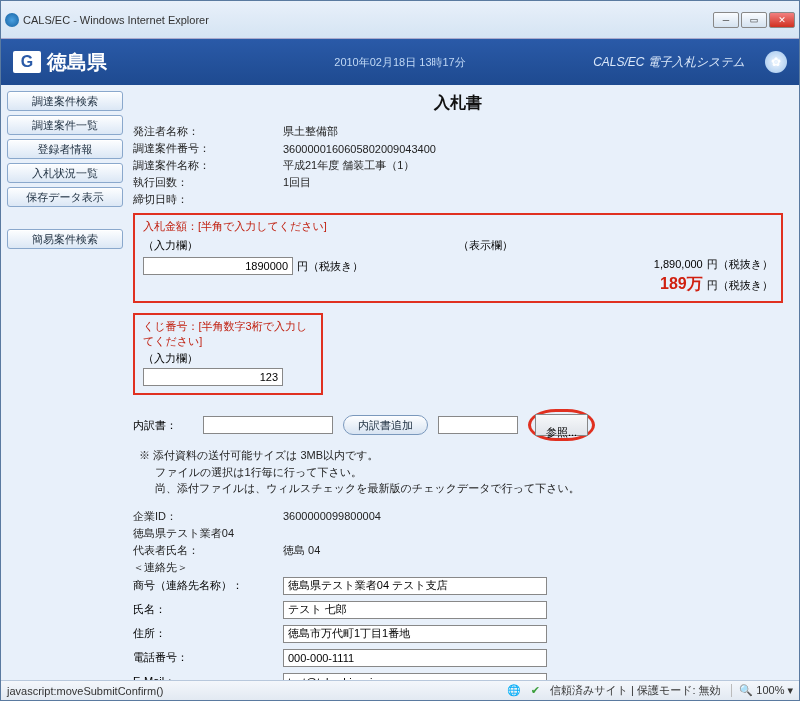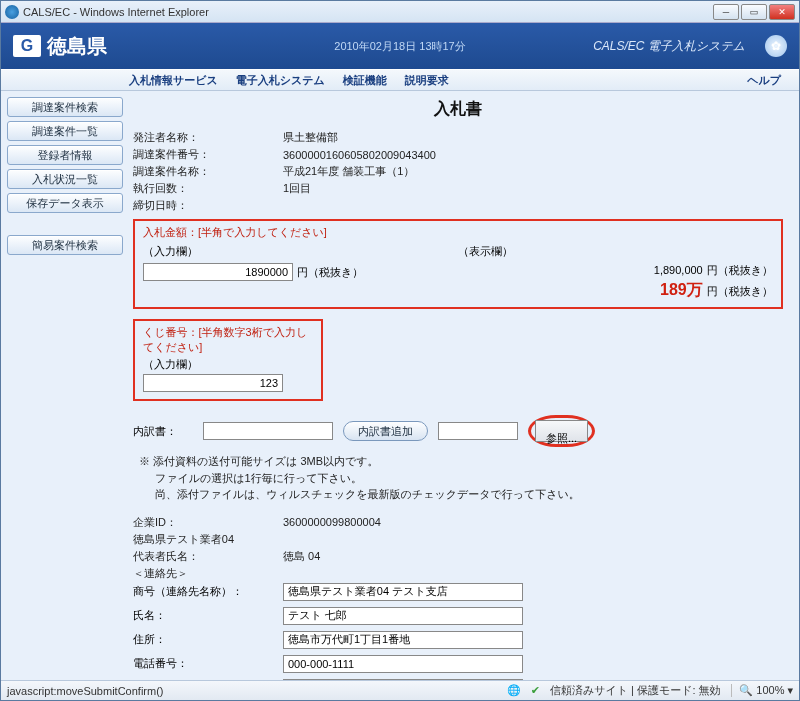--- a/index.html
+++ b/index.html
@@ -1,18 +1,18 @@
 <!DOCTYPE html>
 <html><head>
 <meta charset="utf-8">
 <style>
 * { box-sizing: border-box; margin: 0; padding: 0; }
 body { font-family: "MS PGothic", sans-serif; font-size: 12px; background: #fff; }
 .window { width: 800px; height: 701px; border: 1px solid #5a7aa0; display: flex; flex-direction: column; background: #eaf2fb; }
-.titlebar { height: 22px; background: linear-gradient(#e8f0fa,#d5e4f3); display: flex; align-items: center; padding: 0 4px; font-size: 11px; color: #333; border-bottom: 1px solid #aac; }
+.titlebar { height: 38px; background: linear-gradient(#e8f0fa,#d5e4f3); display: flex; align-items: center; padding: 0 4px; font-size: 11px; color: #333; border-bottom: 1px solid #aac; }
 .titlebar .ie-icon { width: 14px; height: 14px; margin-right: 4px; background: radial-gradient(circle,#4aa0e0,#1560a0); border-radius: 50%; }
 .titlebar .spacer { flex: 1; }
 .titlebar .winbtn { width: 26px; height: 16px; margin-left: 2px; border: 1px solid #888; background: linear-gradient(#fafcff,#d4e2f0); border-radius: 2px; display: flex; align-items: center; justify-content: center; font-size: 9px; }
 .titlebar .winbtn.close { background: linear-gradient(#f28080,#d03020); color: #fff; }
 .app { flex: 1; display: flex; flex-direction: column; overflow: hidden; }
 .topband { height: 46px; background: linear-gradient(#2a5aa8,#1e4a90); color: #fff; display: flex; align-items: center; padding: 0 12px; position: relative; }
 .brand { display: flex; align-items: center; gap: 6px; font-size: 20px; font-weight: bold; }
 .brand-logo { width: 28px; height: 22px; background: #fff; color: #2a5aa8; display: flex; align-items: center; justify-content: center; font-weight: bold; border-radius: 2px; font-size: 16px; }
 .datetime { position: absolute; left: 50%; transform: translateX(-50%); font-size: 11px; color: #c0d8f5; }
 .systitle { margin-left: auto; font-size: 12px; font-style: italic; color: #dbe8fa; }
@@ -39,21 +39,21 @@
 .redbox2 { border: 2px solid #e03020; padding: 4px 8px 7px; margin-top: 10px; width: 190px; }
 .attach-row { display: flex; align-items: center; gap: 10px; margin-top: 14px; font-size: 11px; }
 .txt-input { border: 1px solid #888; background: #fff; height: 18px; font-size: 11px; padding: 0 4px; }
 .pillbtn { height: 20px; padding: 0 14px; background: linear-gradient(#fdfeff,#d8e4f2); border: 1px solid #7a98bc; border-radius: 10px; font-size: 11px; color: #234; cursor: pointer; }
 .browsebtn { height: 18px; padding: 10px 10px; background: linear-gradient(#f6f8fa,#e0e4ea); border: 1px solid #888; font-size: 11px; cursor: pointer; }
 .red-circle { border: 3px solid #e03020; border-radius: 50%/60%; padding: 2px 4px; display: inline-flex; }
 .note { font-size: 11px; color: #222; margin-top: 6px; line-height: 1.5; padding-left: 6px; }
 .sect2 { margin-top: 12px; }
 .field-row { display: flex; align-items: center; font-size: 11px; margin-bottom: 6px; }
 .field-row .k { width: 150px; }
-.field-row .v input { width: 240px; }
+.field-row .v input { width: 264px; }
 .statusbar { height: 20px; background: linear-gradient(#f4f7fb,#e2e9f2); border-top: 1px solid #b8c8dc; display: flex; align-items: center; font-size: 11px; color: #333; padding: 0 6px; gap: 10px; }
 .statusbar .spacer { flex: 1; }
 .statusbar .secicon { color: #3a9e3a; }
 .zoom { border-left: 1px solid #bbb; padding-left: 8px; }
 .redbox-sm-unit { margin-left: 4px; }
 </style>
 </head>
 <body>
 
 <div class="window">
@@ -70,27 +70,20 @@
     <div class="topband">
       <div class="brand">
         <div class="brand-logo">G</div>
         <span>徳島県</span>
       </div>
       <div class="datetime">2010年02月18日 13時17分</div>
       <div class="systitle">CALS/EC 電子入札システム</div>
       <div class="gear">✿</div>
     </div>
 
-    <div class="menubar">
-      <span>入札情報サービス</span>
-      <span>電子入札システム</span>
-      <span>検証機能</span>
-      <span>説明要求</span>
-      <span class="help">ヘルプ</span>
-    </div>
 
     <div class="body">
       <div class="sidebar">
         <div class="sidebtn">調達案件検索</div>
         <div class="sidebtn">調達案件一覧</div>
         <div class="sidebtn">登録者情報</div>
         <div class="sidebtn">入札状況一覧</div>
         <div class="sidebtn">保存データ表示</div>
         <div class="sidegap"></div>
         <div class="sidebtn">簡易案件検索</div>

